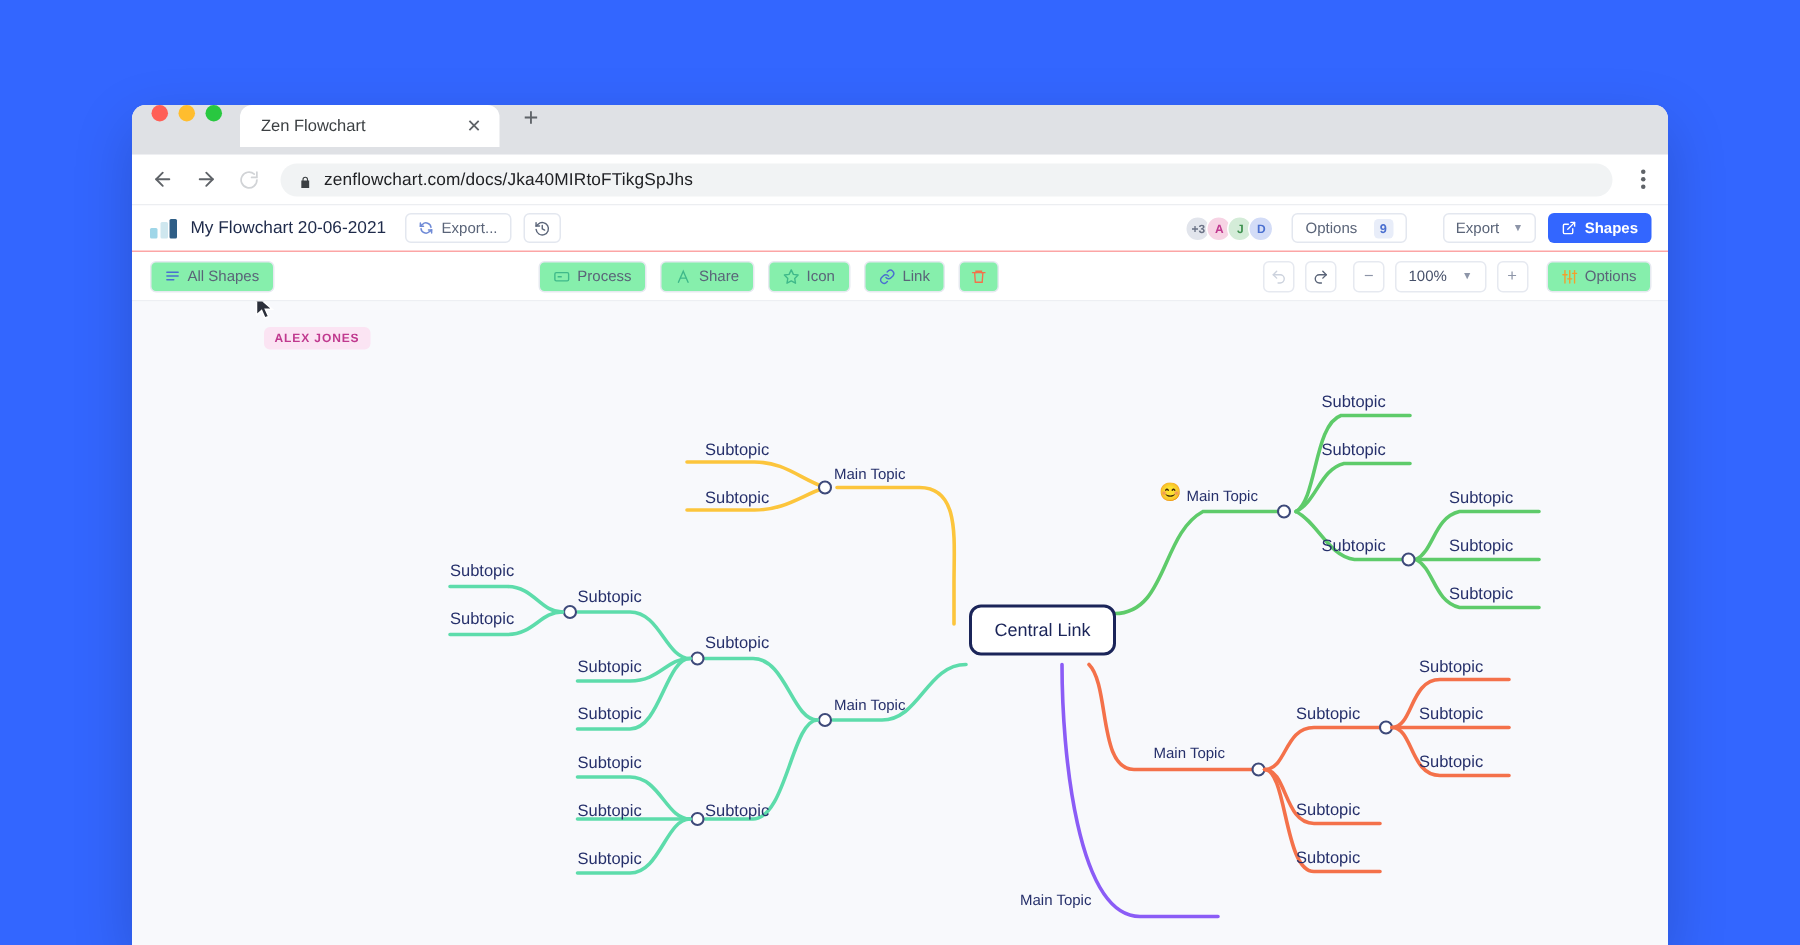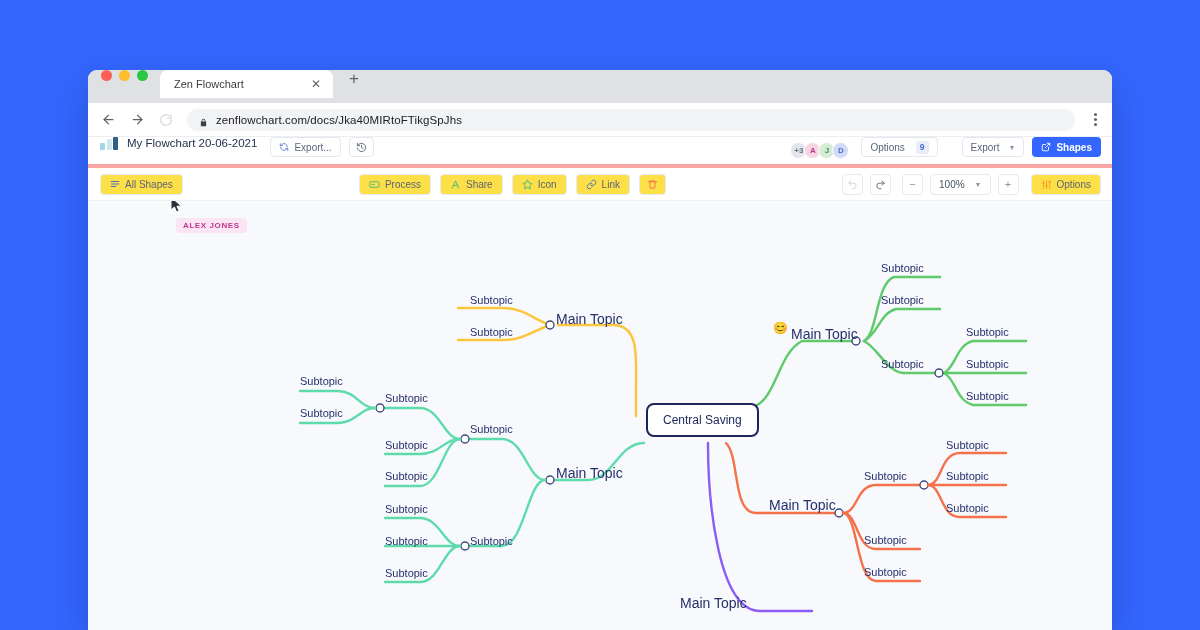--- a/index.html
+++ b/index.html
@@ -81,23 +81,23 @@
   }
   .lock { width:9px; height:11px; position:relative; flex:0 0 auto; }
   .omnitext { font-size: 11.5px; color: #202124; letter-spacing: .1px; }
   .kebab { width:14px; display:flex; flex-direction:column; align-items:center; gap:2px; cursor:pointer;}
   .kebab i { width:3px; height:3px; background:#5f6368; border-radius:50%; display:block;}
 
   
   .apphead {
     height: 31px;
     background: #fff;
-    display: flex; 
+    display: flex; align-items: center;
     padding: 0 11px 0 12px;
-    border-bottom: 4px solid #fca5a5;
+    border-bottom: 1px solid #fca5a5;
   }
   .applogo { display:flex; align-items:flex-end; gap:1.5px; height:13px; margin-right:9px;}
   .applogo span { width:5px; display:block; border-radius:1px;}
   .doctitle { font-size: 11.5px; color:#1e2a4a; font-weight: 400; margin-right: 13px; white-space:nowrap;}
   .pill {
     height: 20px; border:1px solid #e3e7ef; border-radius:4px;
     background:#fff; display:flex; align-items:center; gap:5px;
     padding: 0 8px; font-size: 10px; color:#5a6478; cursor:pointer;
   }
   .pill.icononly { padding: 0 6px; }
@@ -125,21 +125,21 @@
 
   
   .toolbar {
     height: 33px; background:#fff;
     display:flex; align-items:center;
     padding: 0 11px 0 12px;
     border-bottom: 1px solid #edeff3;
   }
   .tbtn {
     height:21px; border:1px solid #e6e9f0; border-radius:4px;
-    background:#fde047; display:flex; align-items:center; gap:5px;
+    background:#86efac; display:flex; align-items:center; gap:5px;
     padding:0 9px; font-size:10px; color:#5a6478; cursor:pointer;
   }
   .tools-center { display:flex; gap:9px; }
   .tools-right { display:flex; gap:7px; align-items:center; }
   .sqbtn {
     width:21px; height:21px; border:1px solid #e6e9f0; border-radius:4px;
     background:#fff; display:flex;align-items:center;justify-content:center;
     font-size:11px; color:#8d95a8; cursor:pointer;
   }
   .sqbtn.dis { color:#ccd2dd; }
@@ -156,21 +156,21 @@
   }
   svg.map { position:absolute; left:0; top:0; }
 
   .node-label {
     position:absolute;
     font-size:11px;
     color:#26306b;
     white-space:nowrap;
     font-family:"Liberation Sans", sans-serif;
   }
-  .node-label.main { font-size:14px; }
+  .node-label.main { font-size:10px; }
 
   .central {
     position:absolute;
     border:2px solid #1b2559;
     background:#fff;
     border-radius:8px;
     font-size:12px;
     color:#1b2559;
     padding:8px 15px;
     white-space:nowrap;
@@ -451,21 +451,21 @@
           <path d="M840,284 L918,284"></path>
           <path d="M840,284 C854,284 852,316 872,316 L918,316"></path>
         </g>
 
         <g stroke="#8b5cf6">
           <path d="M620,242 C620,300 630,410 672,410 L724,410"></path>
         </g>
       </g>
     </svg>
 
-    <div class="central" style="left:558px; top:202px;">Central Saving</div>
+    <div class="central" style="left:558px; top:202px;">Central Link</div>
 
     <div class="node-label main" style="left:468px; top:110px;">Main Topic</div>
     <div class="node-label" style="left:382px; top:93px;">Subtopic</div>
     <div class="node-label" style="left:382px; top:125px;">Subtopic</div>
 
     <div class="emoji" style="left:685px; top:120px;">😊</div>
     <div class="node-label main" style="left:703px; top:125px;">Main Topic</div>
     <div class="node-label" style="left:793px; top:61px;">Subtopic</div>
     <div class="node-label" style="left:793px; top:93px;">Subtopic</div>
     <div class="node-label" style="left:793px; top:157px;">Subtopic</div>

